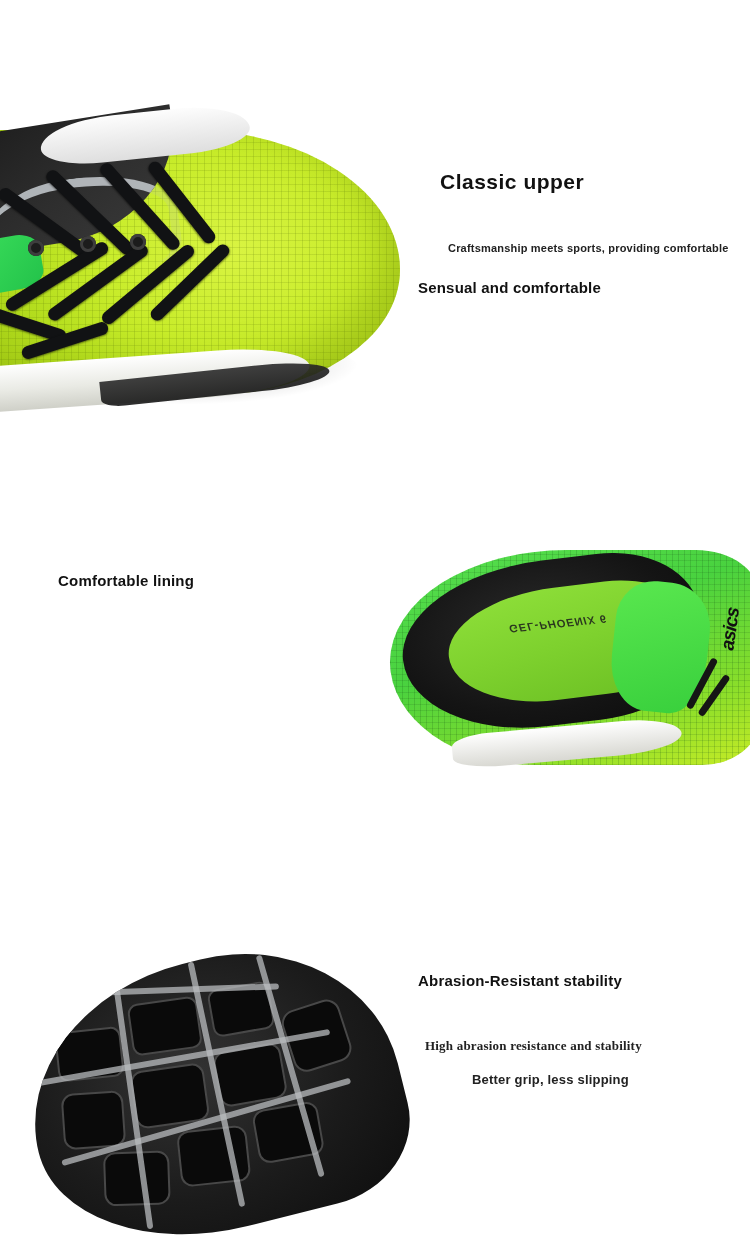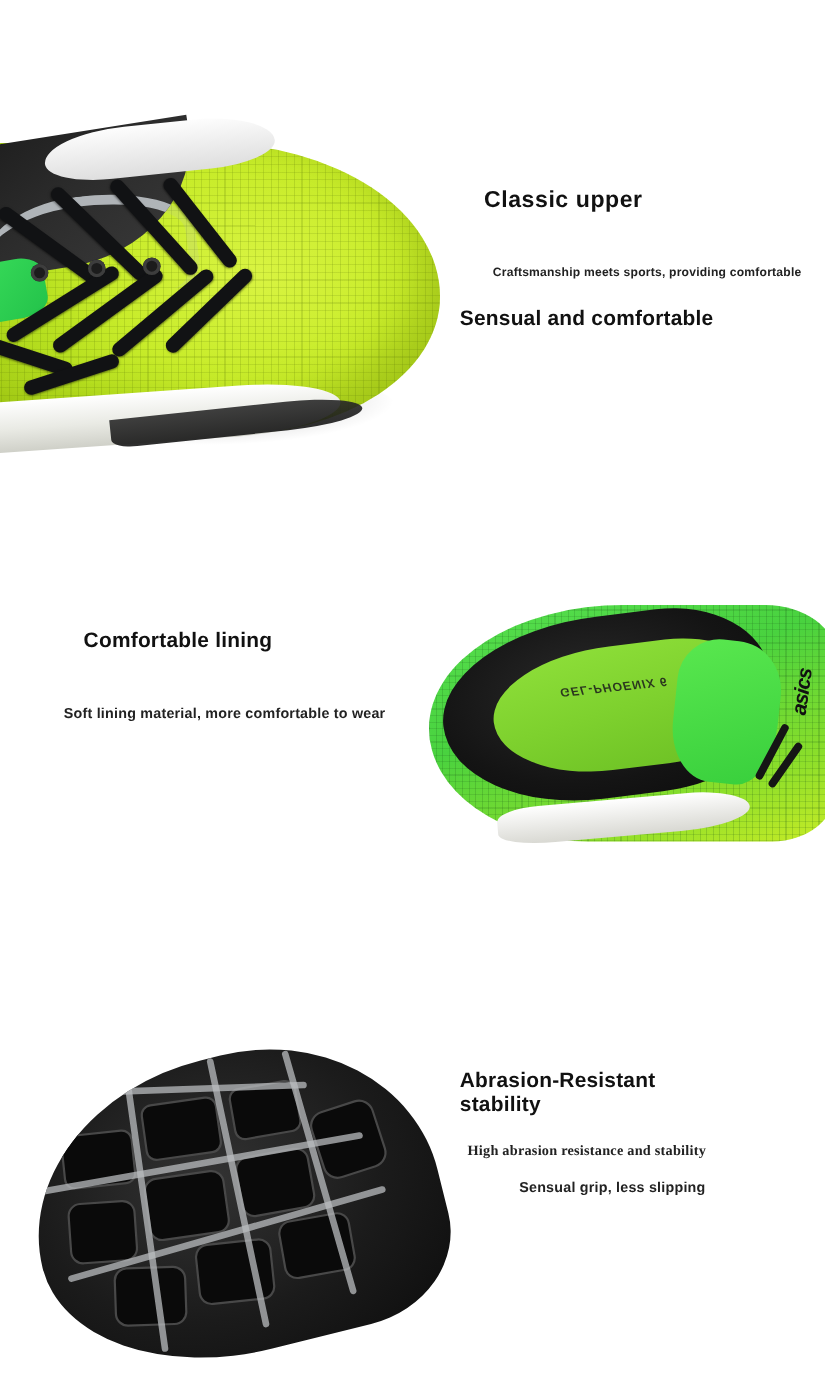--- a/index.html
+++ b/index.html
@@ -20,31 +20,32 @@
     position: relative;
     width: 750px;
     height: 1255px;
     background: #ffffff;
   }
 
   .section {
     position: absolute;
     left: 0;
     width: 674px;
+    padding-left: 44px;
   }
 
   
   .heading {
     font-size: 21px;
     font-weight: bold;
     letter-spacing: 0.5px;
     color: #111111;
   }
   .heading.small {
-    font-size: 19px;
+    font-size: 15px;
     letter-spacing: 0.2px;
   }
   .subtext {
     font-size: 11px;
     font-weight: bold;
     color: #222222;
     letter-spacing: 0.2px;
   }
   .subtext.bigger {
     font-size: 13px;
@@ -154,21 +155,21 @@
     border-radius: 18px 30% 30% 18px;
     transform: rotate(-10deg);
   }
   #upper-title { position: absolute; left: 440px; top: 170px; }
   #upper-desc  { position: absolute; left: 448px; top: 242px; width: 310px; }
   #upper-sub   { position: absolute; left: 418px; top: 279px; }
 
   
   #sec-lining { top: 500px; height: 420px; }
 
-  #lining-title { position: absolute; left: 58px; top: 72px; margin-left: 18px; }
+  #lining-title { position: absolute; left: 58px; top: 72px; }
   #lining-desc  { position: absolute; left: 58px; top: 141px; }
 
   .lining-photo {
     position: absolute;
     left: 390px;
     top: 30px;
     width: 370px;
     height: 250px;
   }
   .collar-outer {
@@ -341,21 +342,20 @@
 
     <div class="subtext" id="upper-desc">Craftsmanship meets sports, providing comfortable</div>
 
     <div class="heading small" id="upper-sub">Sensual and comfortable</div>
   </div>
 
   <div class="section" id="sec-lining">
 
     <div class="heading small" id="lining-title">Comfortable lining</div>
 
-    <div class="subtext bigger" id="lining-desc">Soft lining material, more comfortable to wear</div>
 
     <div class="lining-photo">
       <div class="collar-outer">
         <div class="collar-mesh"></div>
       </div>
       <div class="collar-black"></div>
       <div class="collar-inner"></div>
       <div class="insole-brand">GEL-PHOENIX 6</div>
       <div class="tongue-pad"></div>
       <div class="asics-logo">asics</div>
@@ -364,21 +364,21 @@
       <div class="lining-sole-white"></div>
     </div>
   </div>
 
   <div class="section" id="sec-sole">
 
     <div class="heading small" id="sole-title">Abrasion-Resistant stability</div>
 
     <div class="subtext bigger" id="sole-desc1">High abrasion resistance and stability</div>
 
-    <div class="subtext bigger" id="sole-desc2">Sensual grip, less slipping</div>
+    <div class="subtext bigger" id="sole-desc2">Better grip, less slipping</div>
 
     <div class="sole-photo">
       <div class="outsole-yellow"></div>
       <div class="outsole-white"></div>
       <div class="outsole-body">
 
         <div class="tread" style="left:40px;  top:40px;  width:62px; height:46px; border-radius:10px; transform:rotate(8deg);"></div>
         <div class="tread" style="left:118px; top:30px;  width:66px; height:48px; border-radius:10px; transform:rotate(6deg);"></div>
         <div class="tread" style="left:200px; top:34px;  width:58px; height:44px; border-radius:10px; transform:rotate(4deg);"></div>
         <div class="tread" style="left:30px;  top:102px; width:58px; height:52px; border-radius:12px; transform:rotate(10deg);"></div>

